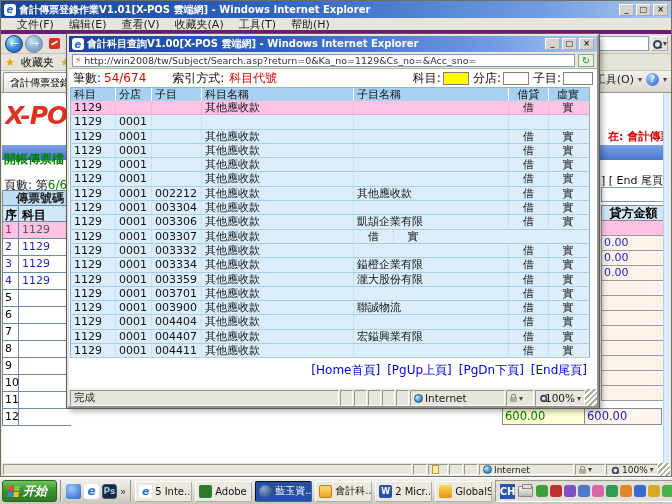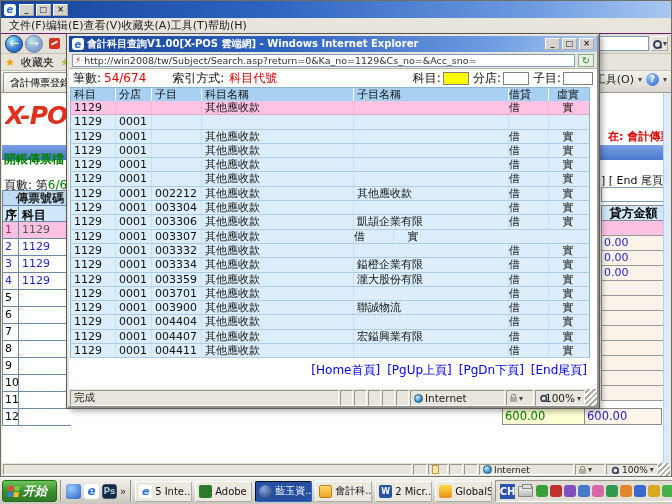--- a/index.html
+++ b/index.html
@@ -7,21 +7,21 @@
   .screen{position:relative;width:672px;height:504px;background:#D4D0C8;overflow:hidden;font-family:"DejaVu Sans",sans-serif}
 
   
   .mw{position:absolute;left:0;top:0;right:0;height:477px;background:#ECE9D8;border:1px solid #716f64}
   .titlebar{height:17px;display:flex;align-items:center;gap:3px;padding:0 3px;
     background:linear-gradient(90deg,#16459c 0%,#2e63c0 40%,#6f9ce0 80%,#a8c8f0 100%);
     color:#fff;font-size:10px;font-weight:bold;white-space:nowrap;overflow:hidden}
   .titlebar .ttl{flex:1;overflow:hidden;text-overflow:ellipsis}
   .winbtns{display:flex;gap:2px}
   .winbtn{width:15px;height:12px;background:#D6D3CE;border:1px outset #fff;font-size:8px;line-height:9px;text-align:center;color:#222}
-  .menubar{height:16px;display:flex;align-items:center;padding:0 8px;background:#E8E5DC;border-bottom:1px solid #701a75;font-size:11px;color:#222}
+  .menubar{height:16px;display:flex;gap:15px;align-items:center;padding:0 16px;background:#E8E5DC;border-bottom:4px solid #701a75;font-size:11px;color:#222}
   .navbar{height:20px;position:relative;background:#E3E0D7;border-bottom:1px solid #c6c3ba}
   .navcircle{position:absolute;top:1px;width:18px;height:18px;border-radius:50%;
     background:radial-gradient(circle at 35% 30%,#aee,#3a7fd6 55%,#1c4f9c);border:1px solid #1c3f7c;
     color:#fff;font-size:11px;line-height:16px;text-align:center}
   .navcircle.fwd{opacity:.55}
   .redsq{width:11px;height:11px;background:#d83020;border-radius:2px;position:relative;display:inline-block}
   .redsq::after{content:"";position:absolute;left:2px;top:4px;width:7px;height:2px;background:#fff;transform:rotate(-30deg)}
   .searchbox{position:absolute;right:22px;top:2px;width:56px;height:15px;border:1px solid #7f9db9;background:#fff;font-size:10px}
   .searchbtn{position:absolute;right:3px;top:2px;width:17px;height:15px;background:#E8E4DC;border:1px outset #fff;display:flex;align-items:center;justify-content:center;gap:1px}
   .mag{position:relative;width:10px;height:10px;display:inline-block}
@@ -95,21 +95,21 @@
   .qinput.yellow{background:#FFFF00}
   .qinput.last{width:30px;margin-right:0}
   .ptable{margin-left:1px;width:520px;font-size:11px;color:#111}
   .phead{display:flex;height:14px;background:#A8D1F1;border:1px solid #8ab4d8;border-bottom:none}
   .phead .pc{border-right:1px solid #fff;padding:0 0 0 3px;line-height:13px;overflow:hidden;white-space:nowrap}
   .prow{display:flex;height:14.3px;background:#DCEEFB;border-left:1px solid #8ab4d8;border-right:1px solid #8ab4d8;border-bottom:1px solid #AACDE9}
   .prow .pc{border-right:1px solid #C6E0F4;padding:0 0 0 3px;line-height:13px;overflow:hidden;white-space:nowrap}
   .prow.sel{background:#FFC3E3;border-bottom-color:#e8a8cc}
   .prow.sel .pc{border-right-color:#f0b8d8}
   .c-ka{width:45px}.c-cs{width:36px}.c-acc{width:50px}.c-name{width:152px}.c-sub{width:155px}
-  .c-dc{width:40px;padding-left:0!important}
+  .c-dc{width:40px;text-align:center;padding-left:0!important}
   .c-vr{width:38px;text-align:center;padding-left:0!important;border-right:none!important}
   .pw-pag{position:absolute;right:10px;top:293px;display:flex;gap:7px;font-size:12px;color:#0000ee}
   .pw-status{position:absolute;left:0;right:0;bottom:0;height:17px;background:#E8E5DD;display:flex;font-size:10.5px}
   .pw-status .seg{margin:1px 0 0 1px}
   .tinyseg{width:13px}
 
   
   .taskbar{position:absolute;left:0;right:0;bottom:0;height:27px;background:linear-gradient(#F2F1EC,#DCD9D0 60%,#C9C6BC);border-top:1px solid #fff;display:flex;align-items:center;gap:3px;padding:0 2px;overflow:hidden}
   .startbtn{height:22px;padding:0 9px 0 5px;display:flex;align-items:center;gap:4px;color:#fff;font-weight:bold;font-style:italic;font-size:12px;
     background:linear-gradient(#6cc45a,#3a8f2e 50%,#2e7a26);border:1px solid #266a1e;border-radius:3px;white-space:nowrap}
@@ -138,20 +138,21 @@
   .trayico{width:12px;height:12px;border-radius:3px}
 </style>
 </head>
 <body>
 
 <div class="screen">
 
   <div class="mw">
     <div class="titlebar">
       <span class="qlicon i2" style="width:12px;height:12px;font-size:10px">e</span>
+      <span class="ttl">會計傳票登錄作業V1.01[X-POS 雲端網] - Windows Internet Explorer</span>
       <span class="winbtns">
         <span class="winbtn">_</span>
         <span class="winbtn">□</span>
         <span class="winbtn">×</span>
       </span>
     </div>
     <div class="menubar" id="mw-menu">
         <span class="menu-item">文件(F)</span>
         <span class="menu-item">编辑(E)</span>
         <span class="menu-item">查看(V)</span>

